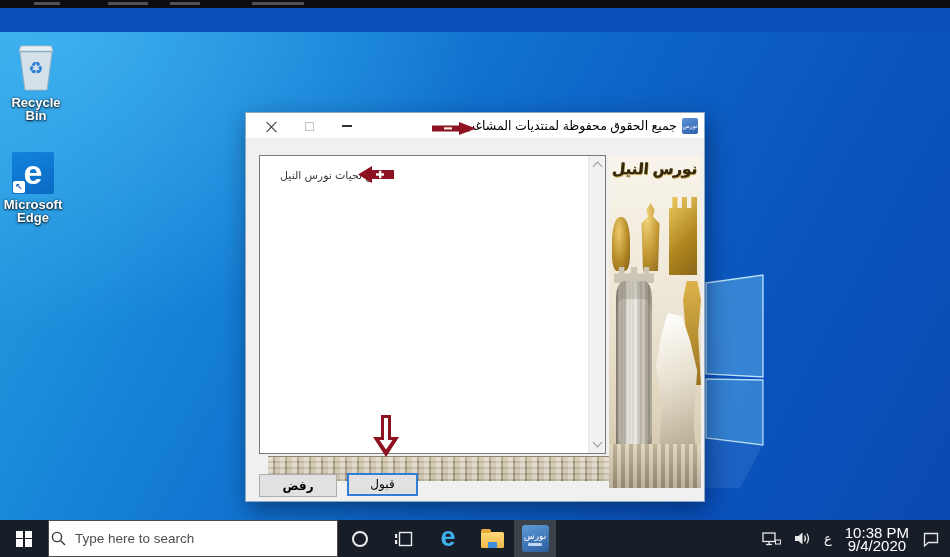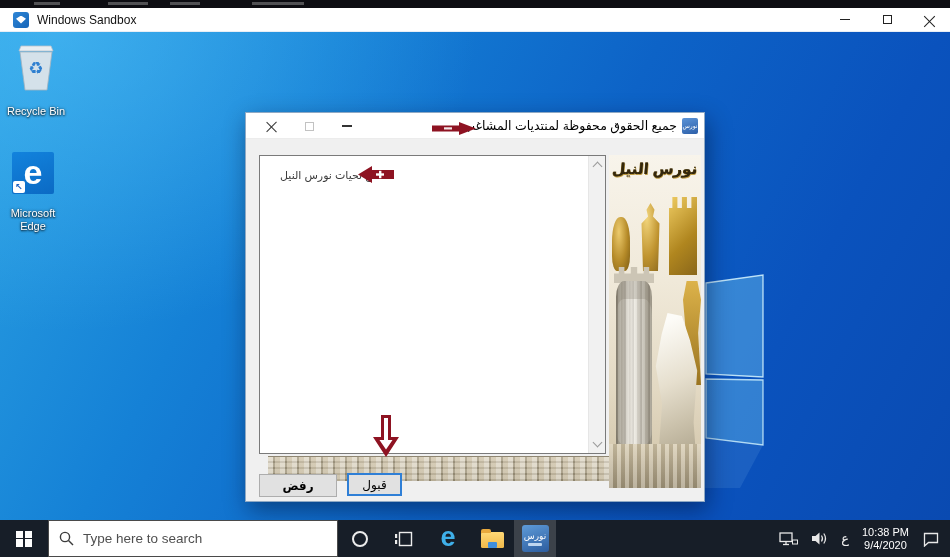--- a/index.html
+++ b/index.html
@@ -32,22 +32,22 @@
   
   .desktop { position:absolute; left:0; top:32px; width:950px; height:488px; overflow:hidden;
     background:
       radial-gradient(ellipse 700px 500px at 6% 0%, rgba(90,200,255,.45), rgba(90,200,255,0) 60%),
       linear-gradient(118deg,#2aa0e2 0%,#1581d6 28%,#0d63c7 55%,#0a52bd 78%,#0a4ab1 100%); }
   .logo-panes { position:absolute; left:700px; top:206px; }
 
   
   .dsk-ico { position:absolute; width:62px; text-align:center; cursor:default; }
   .dsk-ico .art { margin:0 auto; }
-  .dsk-label { margin-top:13px; font-size:11px; color:#fff; line-height:13px;
-    text-shadow:0 1px 2px rgba(0,0,0,.85), 0 0 3px rgba(0,0,0,.6); }
+  .dsk-label { margin-top:4px; font-size:13px; color:#fff; line-height:13px;
+    text-shadow:0 1px 2px rgba(0,0,0,.85), 0 0 3px rgba(0,0,0,.6);font-weight:bold; }
   .edge-art { width:42px; height:42px; background:linear-gradient(160deg,#1283dd,#0b6ac4);
     border-radius:2px; position:relative; display:flex; align-items:center; justify-content:center; }
   .edge-art .e { color:#fff; font-size:34px; font-weight:bold; line-height:1; margin-top:-3px; }
   .lnk-overlay { position:absolute; left:1px; bottom:1px; width:12px; height:12px; background:#fff;
     border-radius:2px; font-size:9px; line-height:12px; color:#1b5fc0; font-weight:bold; text-align:center; }
 
   
   .dialog { position:absolute; left:245px; top:80px; width:460px; height:390px; background:#f0f0f0;
     border:1px solid #8fa9c4; box-shadow:3px 8px 22px rgba(0,10,40,.45); }
   .dlg-titlebar { position:absolute; left:0; top:0; right:0; height:26px; background:#fff;
@@ -115,37 +115,37 @@
   .chev { position:absolute; left:5px; width:7px; height:7px; border-left:1.6px solid #9a9a9a;
     border-top:1.6px solid #9a9a9a; }
   .chev-up { top:7px; transform:rotate(45deg); }
   .chev-down { bottom:7px; transform:rotate(225deg); }
 
   
   .dlg-btn { position:absolute; height:23px; background:#e1e1e1; border:1px solid #adadad;
     font-size:12px; color:#000; display:flex; align-items:center; justify-content:center;
     direction:rtl; cursor:default; }
   .btn-reject { left:13px; top:361px; width:78px;font-weight:bold; }
-  .btn-accept { left:101px; top:360px; width:55px; border:2px solid #2f7fd6; }
+  .btn-accept { left:101px; top:360px; width:71px; border:2px solid #2f7fd6;font-family:Liberation Serif, serif; }
 
   
   .anno { position:absolute; pointer-events:none; }
   .anno-title { left:186px; top:9px; }
   .anno-msg { left:112px; top:53px; }
   .anno-down { left:127px; top:302px; }
 
   
   .taskbar { position:absolute; left:0; top:520px; width:950px; height:37px; background:#171e28;
     display:flex; align-items:stretch; }
   .tb-start { width:48px; display:flex; align-items:center; justify-content:center; }
   .winlogo { width:16px; height:16px; display:grid; grid-template-columns:1fr 1fr;
     grid-template-rows:1fr 1fr; gap:1.5px; }
   .winlogo span { background:#fdfdfd; }
   .searchbox { width:290px; background:#fff; border:1px solid #4a4a4a; display:flex;
-    align-items:center; padding:0 10px; gap:9px; }
+    align-items:center; padding:0 2px; gap:9px; }
   .searchbox input { border:none; outline:none; flex:1; font-size:13.5px; color:#333;
     font-family:"Liberation Sans","DejaVu Sans",sans-serif; background:transparent; }
   .searchbox input::placeholder { color:#4f4f4f; opacity:1; }
   .tb-slot { width:44px; display:flex; align-items:center; justify-content:center; }
   .cortana-circle { width:16px; height:16px; border:2px solid #ececec; border-radius:50%; }
   .tb-edge-e { color:#3fb0ea; font-size:27px; font-weight:bold; line-height:1; margin-top:-2px; }
   .folder { position:relative; width:23px; height:16px; margin-top:3px;
     background:linear-gradient(#ffd977,#f0b94a); border-radius:1.5px; }
   .folder::before { content:""; position:absolute; left:0; top:-3px; width:10px; height:4px;
     background:#e8a93d; border-radius:2px 2px 0 0; }
@@ -153,51 +153,36 @@
     background:#3f8edc; border-radius:1px; }
   .tb-app { width:42px; background:rgba(255,255,255,.16); display:flex; align-items:center;
     justify-content:center; }
   .tb-app-ico { width:27px; height:27px; border-radius:3px; background:linear-gradient(160deg,#5e9bd8,#2c5c9e);
     color:#fff; font-size:9px; display:flex; flex-direction:column; align-items:center;
     justify-content:center; gap:2px; direction:rtl; }
   .tb-app-ico i { display:block; width:14px; height:3px; background:rgba(225,240,255,.8); border-radius:1px; }
   .tb-spacer { flex:1; }
   .tray { display:flex; align-items:center; gap:13px; padding-right:10px; }
   .tray-lang { color:#eee; font-size:13px; }
-  .clock { color:#fff; font-size:11px; line-height:13px; text-align:center; }
+  .clock { color:#fff; font-size:15px; line-height:13px; text-align:center; }
 
   svg { display:block; }
 </style>
 </head>
 <body>
 
 <div id="screen">
 
   <div class="top-strip">
     <div class="mark" style="left:34px;width:26px;"></div>
     <div class="mark" style="left:108px;width:40px;"></div>
     <div class="mark" style="left:170px;width:30px;"></div>
     <div class="mark" style="left:252px;width:52px;"></div>
   </div>
 
-  <div class="titlebar">
-    <div class="sbx-ico"></div>
-    <div class="sbx-title">Windows Sandbox</div>
-    <div class="win-controls">
-      <div class="win-btn">
-          <div class="glyph-min"></div>
-        </div>
-      <div class="win-btn">
-          <div class="glyph-max"></div>
-        </div>
-      <div class="win-btn">
-          <div class="glyph-close"></div>
-        </div>
-    </div>
-  </div>
 
   <div class="desktop">
 
     <svg class="logo-panes" width="72" height="250" viewBox="0 0 72 250">
       <polygon points="6,45 63,37 63,139 6,136" fill="rgba(125,210,248,0.38)" stroke="rgba(215,246,255,0.85)" stroke-width="1.3"></polygon>
       <polygon points="6,141 63,142 63,207 6,200" fill="rgba(125,210,248,0.36)" stroke="rgba(215,246,255,0.8)" stroke-width="1.3"></polygon>
       <polygon points="6,200 63,207 40,250 0,250 0,214" fill="rgba(190,235,255,0.10)"></polygon>
     </svg>
 
     <div class="dsk-ico" style="left:5px; top:10px;">

